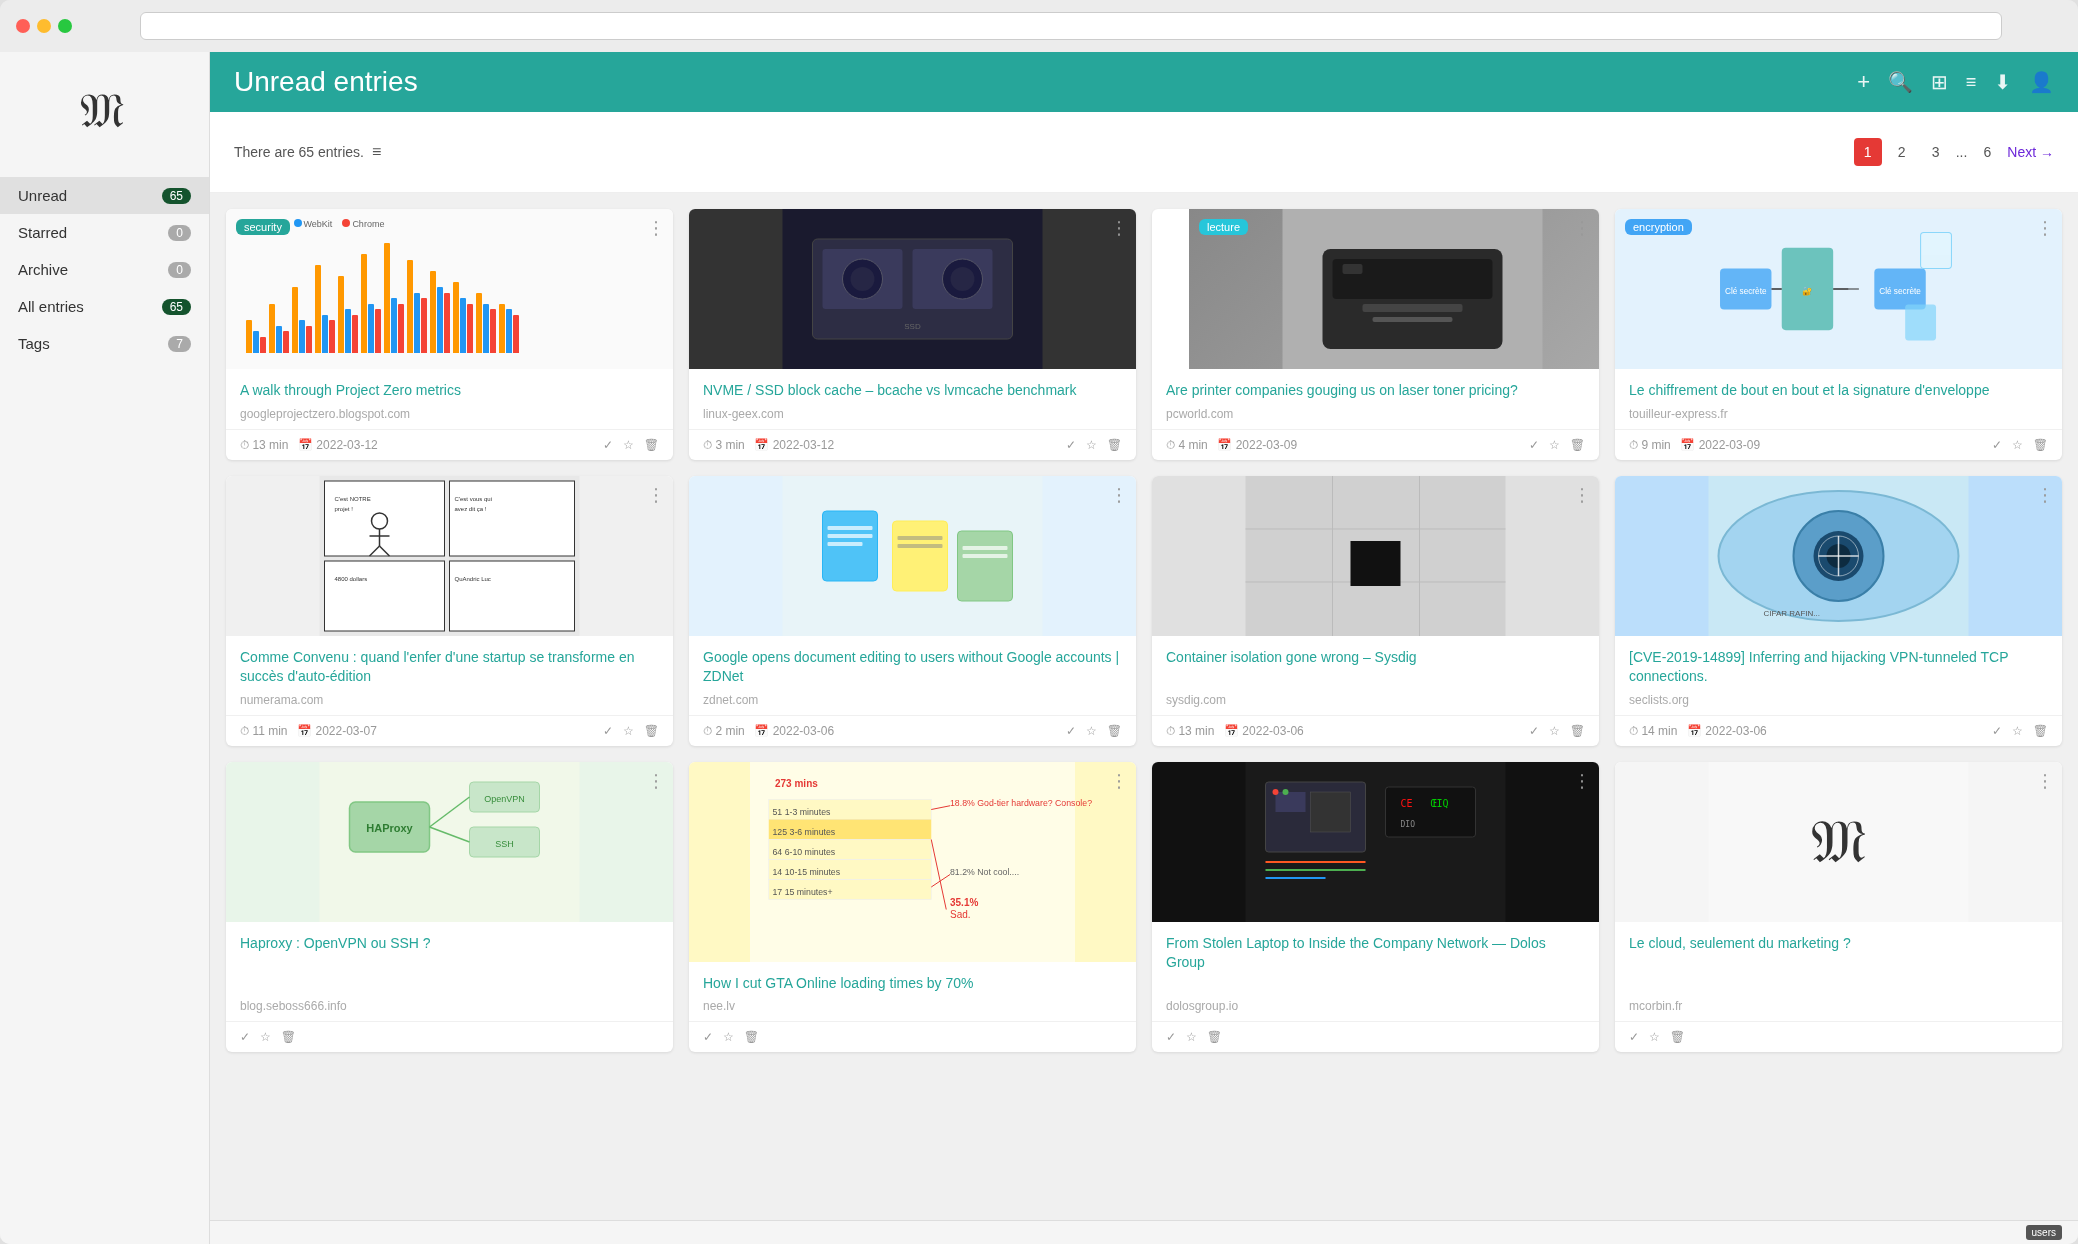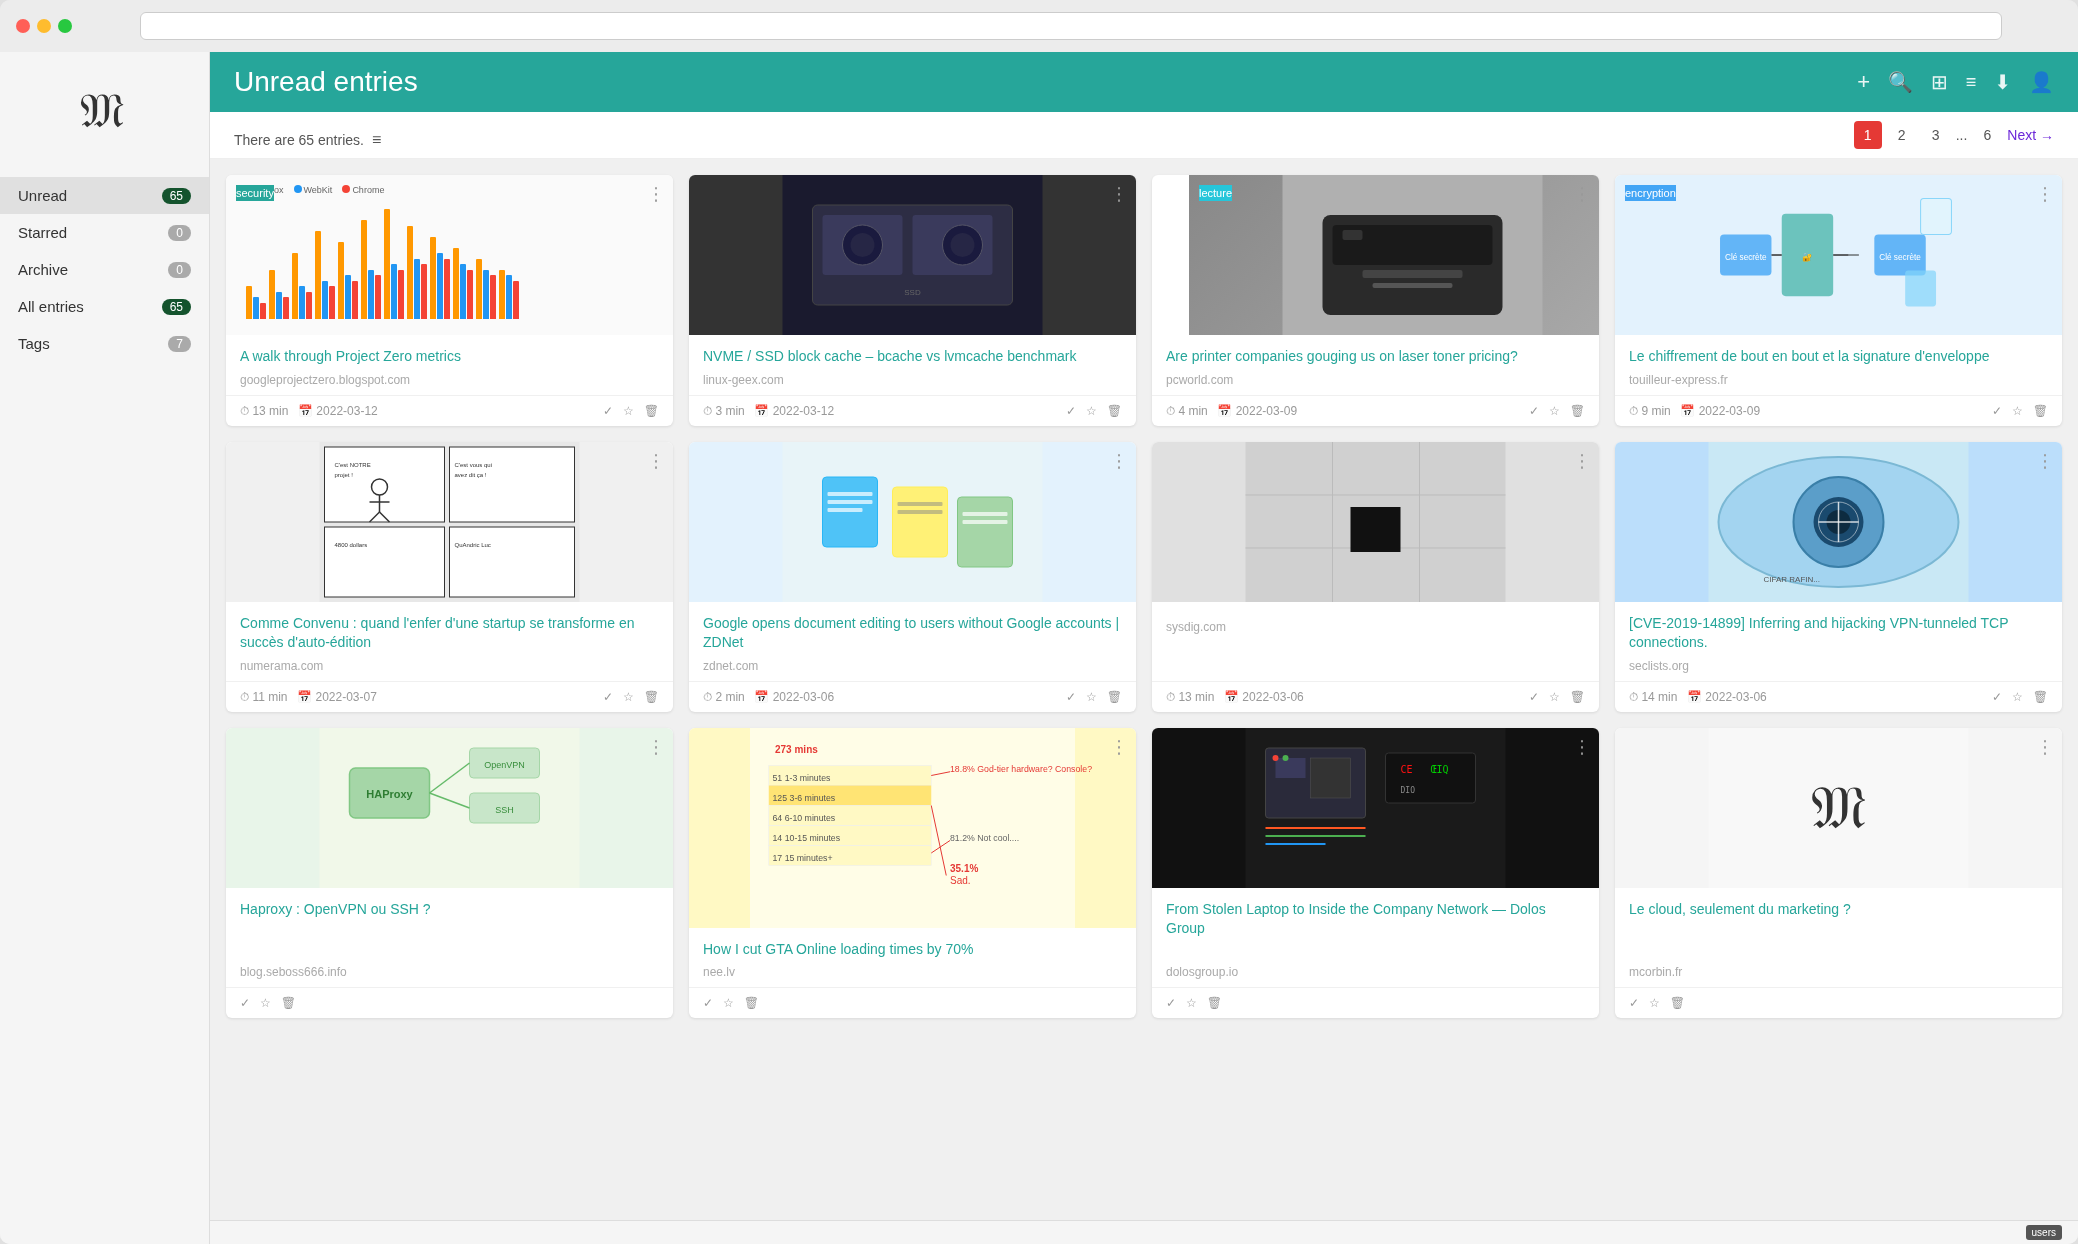--- a/index.html
+++ b/index.html
@@ -118,23 +118,23 @@
 
     .topbar-icon {
       color: white;
       font-size: 20px;
       cursor: pointer;
       opacity: 0.9;
     }
 
     .sub-header {
       background: white;
-      padding: 9px 24px;
-      display: flex;
-      align-items: flex-end;
+      padding: 26px 24px;
+      display: flex;
+      align-items: center;
       justify-content: space-between;
       border-bottom: 1px solid #eee;
       font-size: 14px;
       color: #555;
     }
 
     .sub-header-left { display: flex; align-items: center; gap: 8px; }
 
     .pagination {
       display: flex;
@@ -196,22 +196,22 @@
       flex-shrink: 0;
     }
 
     .card-tag {
       position: absolute;
       top: 10px;
       left: 10px;
       background: #26a69a;
       color: white;
       font-size: 11px;
-      padding: 2px 0;
-      border-radius: 0;
+      padding: 2px 8px;
+      border-radius: 6px;
     }
 
     .card-tag.encryption { background: #42a5f5; }
     .card-tag.lecture { background: #26c6da; }
 
     .card-body {
       padding: 12px 14px 8px;
       flex: 1;
       display: flex;
       flex-direction: column;
@@ -670,20 +670,21 @@
               <line x1="87" y1="0" x2="87" y2="160" stroke="#bbb" stroke-width="1"></line>
               <line x1="174" y1="0" x2="174" y2="160" stroke="#bbb" stroke-width="1"></line>
               <line x1="0" y1="53" x2="260" y2="53" stroke="#bbb" stroke-width="1"></line>
               <line x1="0" y1="106" x2="260" y2="106" stroke="#bbb" stroke-width="1"></line>
 
               <rect x="105" y="65" width="50" height="45" fill="#111"></rect>
             </svg>
           </div>
           <div class="card-body">
             <span class="card-more">⋮</span>
+            <div class="card-title">Container isolation gone wrong – Sysdig</div>
             <div class="card-domain">sysdig.com</div>
           </div>
           <div class="card-footer">
             <span class="card-footer-time">⏱ <span>13 min</span></span>
             <span class="card-footer-date">📅 <span>2022-03-06</span></span>
             <div class="card-footer-actions">
               <span>✓</span>
               <span>☆</span>
               <span>🗑</span>
             </div>

